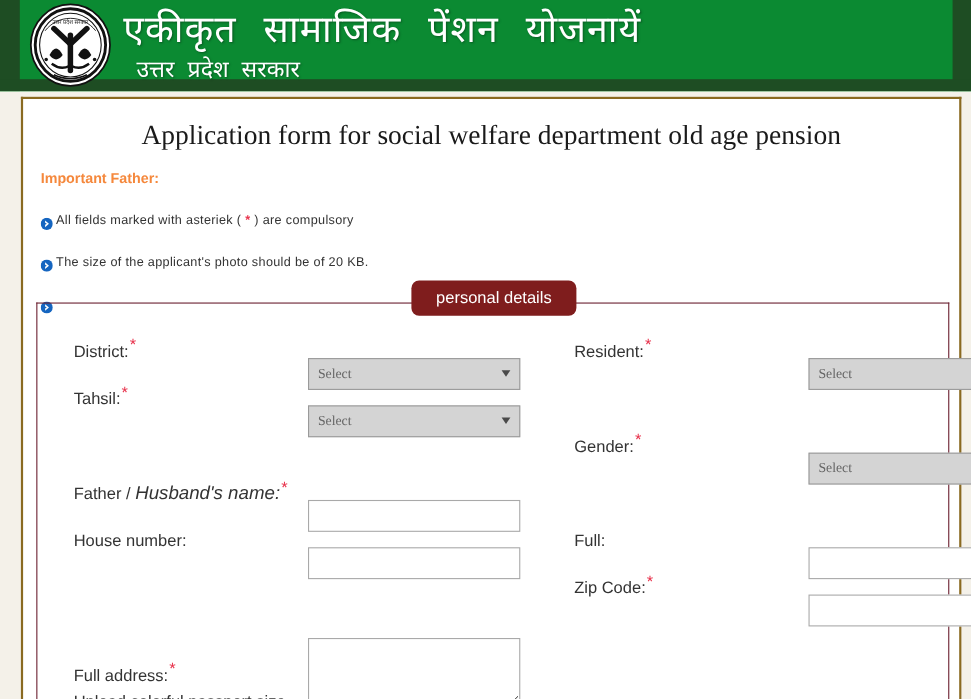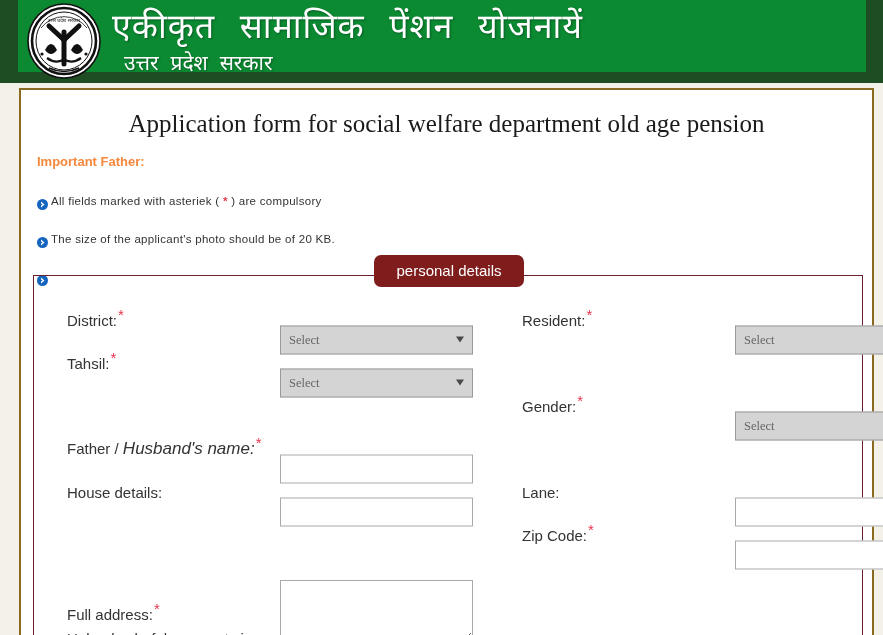--- a/index.html
+++ b/index.html
@@ -362,27 +362,27 @@
           <span class="flabel"><span>Father /</span> <span class="sm">Husband's name:</span><span class="req">*</span></span>
           <span class="ctrl">
             <input class="txt" type="text" value="" style="">
           </span>
         </div>
         <div class="cell-right"></div>
       </div>
 
       <div class="row">
         <div class="cell-left">
-          <span class="flabel">House details:</span>
+          <span class="flabel">House number:</span>
           <span class="ctrl">
             <input class="txt" type="text" value="" style="">
           </span>
         </div>
         <div class="cell-right">
-          <span class="flabel">Lane:</span>
+          <span class="flabel">Full:</span>
           <span class="ctrl">
             <input class="txt" type="text" value="" style="">
           </span>
         </div>
       </div>
 
       <div class="row">
         <div class="cell-right">
           <span class="flabel"><span>Zip Code:</span><span class="req">*</span></span>
           <span class="ctrl">

